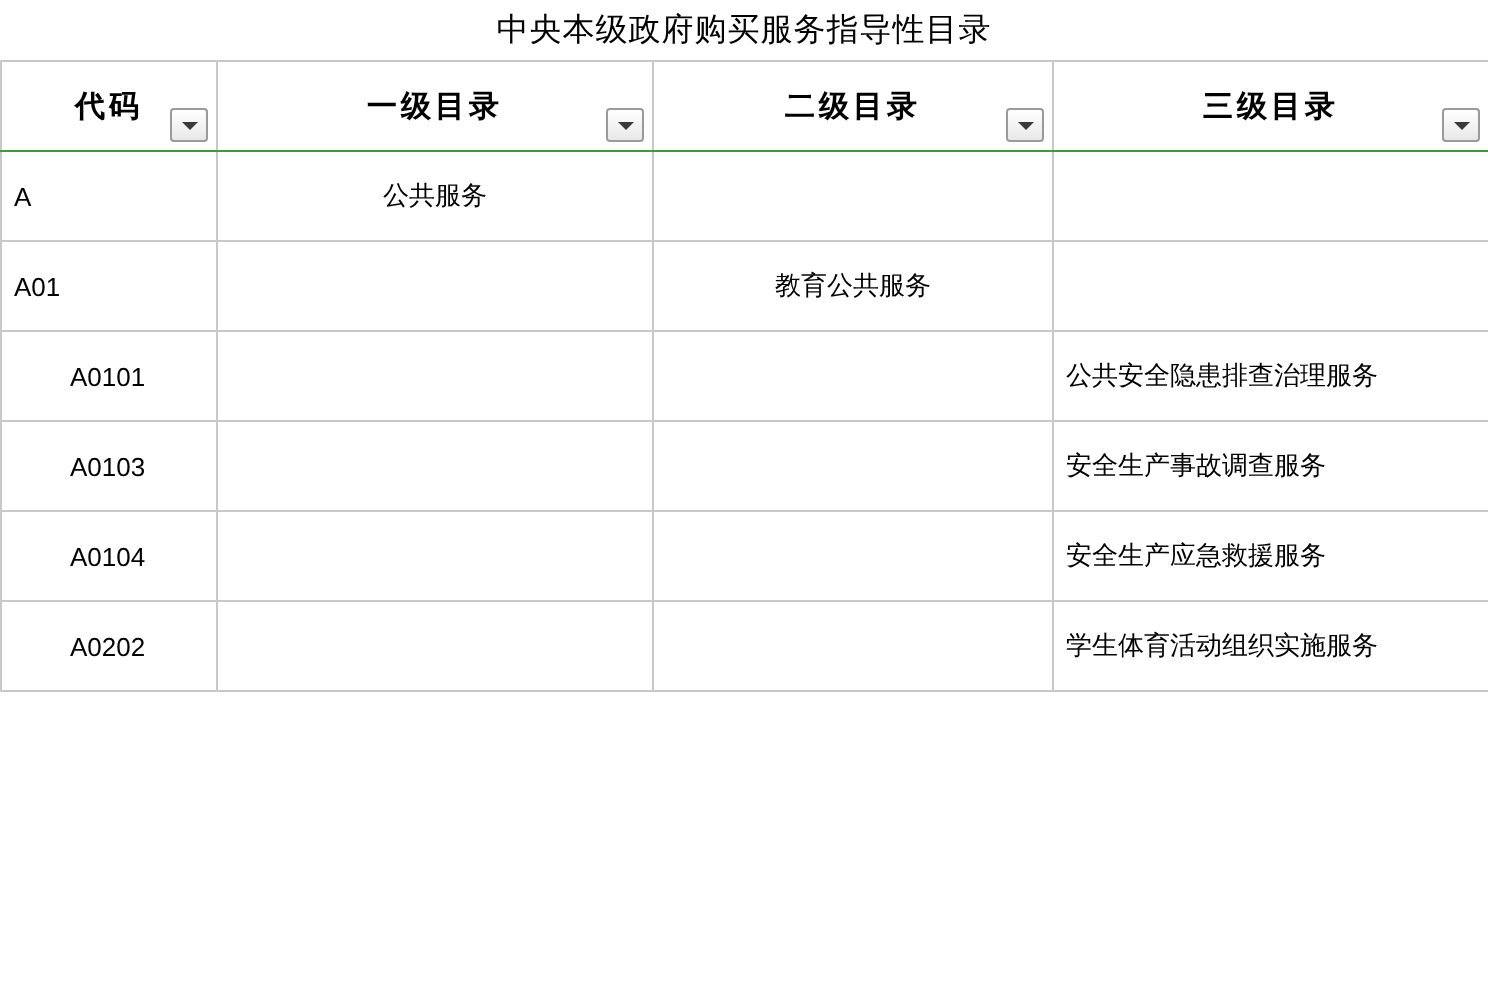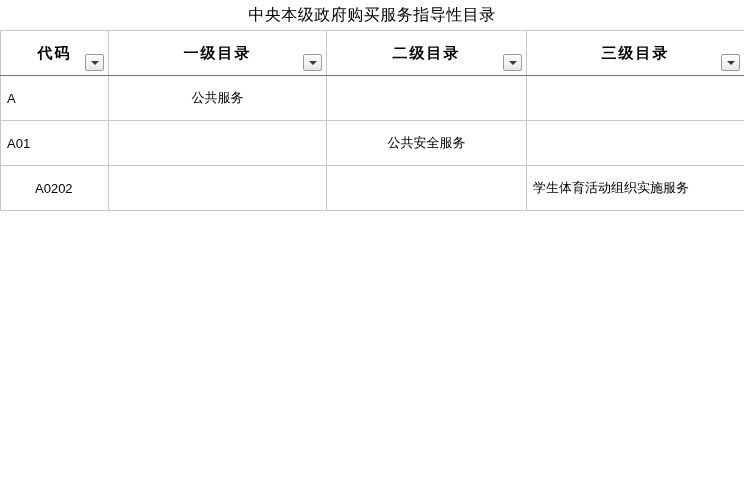--- a/index.html
+++ b/index.html
@@ -171,24 +171,66 @@
           </td>
         </tr>
         <tr>
           <td>
             <div class="cell left">A01</div>
           </td>
           <td>
             <div class="cell center"></div>
           </td>
           <td>
-            <div class="cell center">公共安全服务</div>
+            <div class="cell center">教育公共服务</div>
           </td>
           <td>
             <div class="cell left"></div>
+          </td>
+        </tr>
+        <tr>
+          <td>
+            <div class="cell left indent">A0101</div>
+          </td>
+          <td>
+            <div class="cell center"></div>
+          </td>
+          <td>
+            <div class="cell center"></div>
+          </td>
+          <td>
+            <div class="cell left">公共安全隐患排查治理服务</div>
+          </td>
+        </tr>
+        <tr>
+          <td>
+            <div class="cell left indent">A0103</div>
+          </td>
+          <td>
+            <div class="cell center"></div>
+          </td>
+          <td>
+            <div class="cell center"></div>
+          </td>
+          <td>
+            <div class="cell left">安全生产事故调查服务</div>
+          </td>
+        </tr>
+        <tr>
+          <td>
+            <div class="cell left indent">A0104</div>
+          </td>
+          <td>
+            <div class="cell center"></div>
+          </td>
+          <td>
+            <div class="cell center"></div>
+          </td>
+          <td>
+            <div class="cell left">安全生产应急救援服务</div>
           </td>
         </tr>
         <tr>
           <td>
             <div class="cell left indent">A0202</div>
           </td>
           <td>
             <div class="cell center"></div>
           </td>
           <td>

